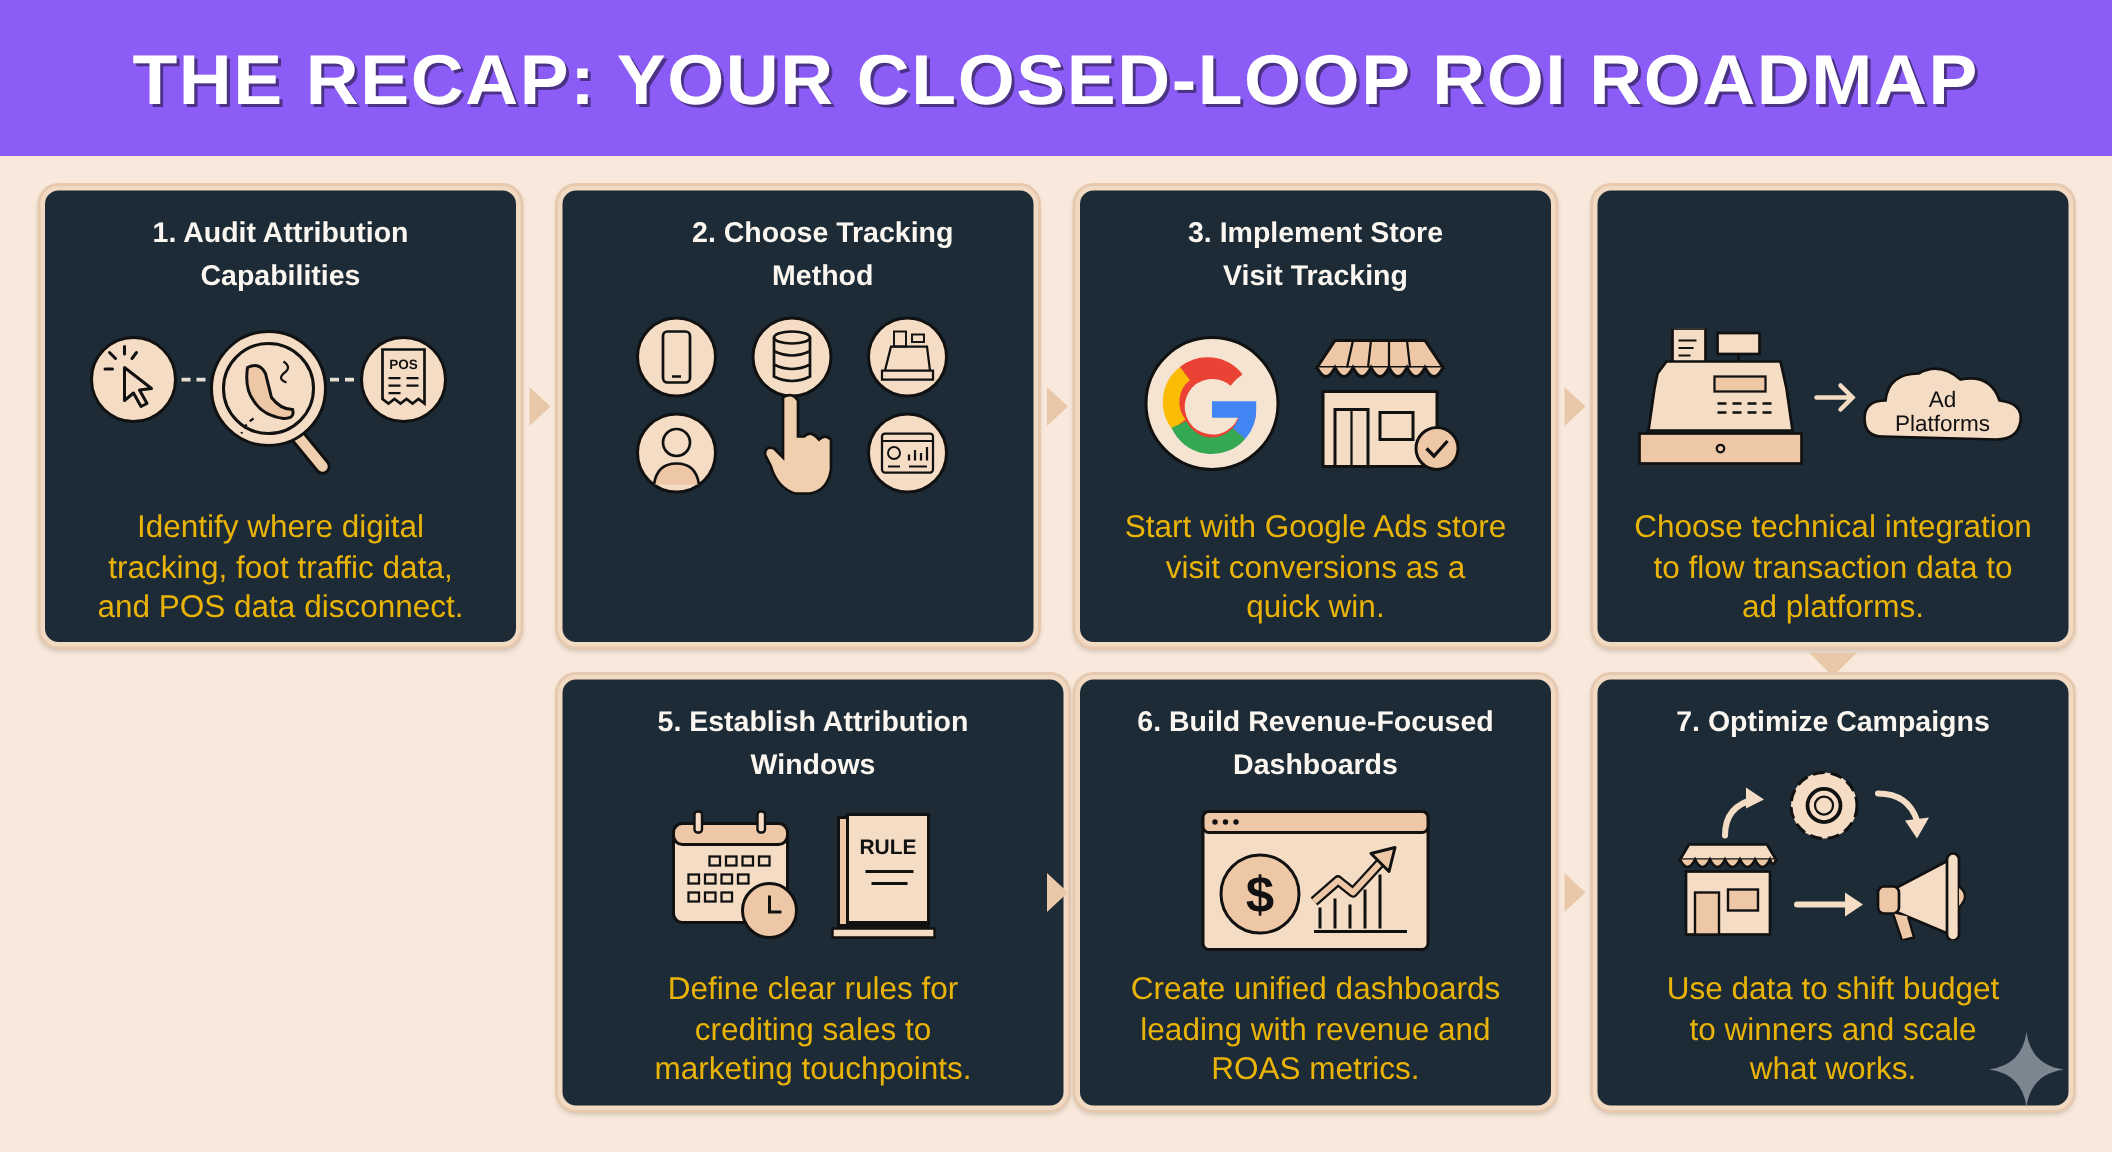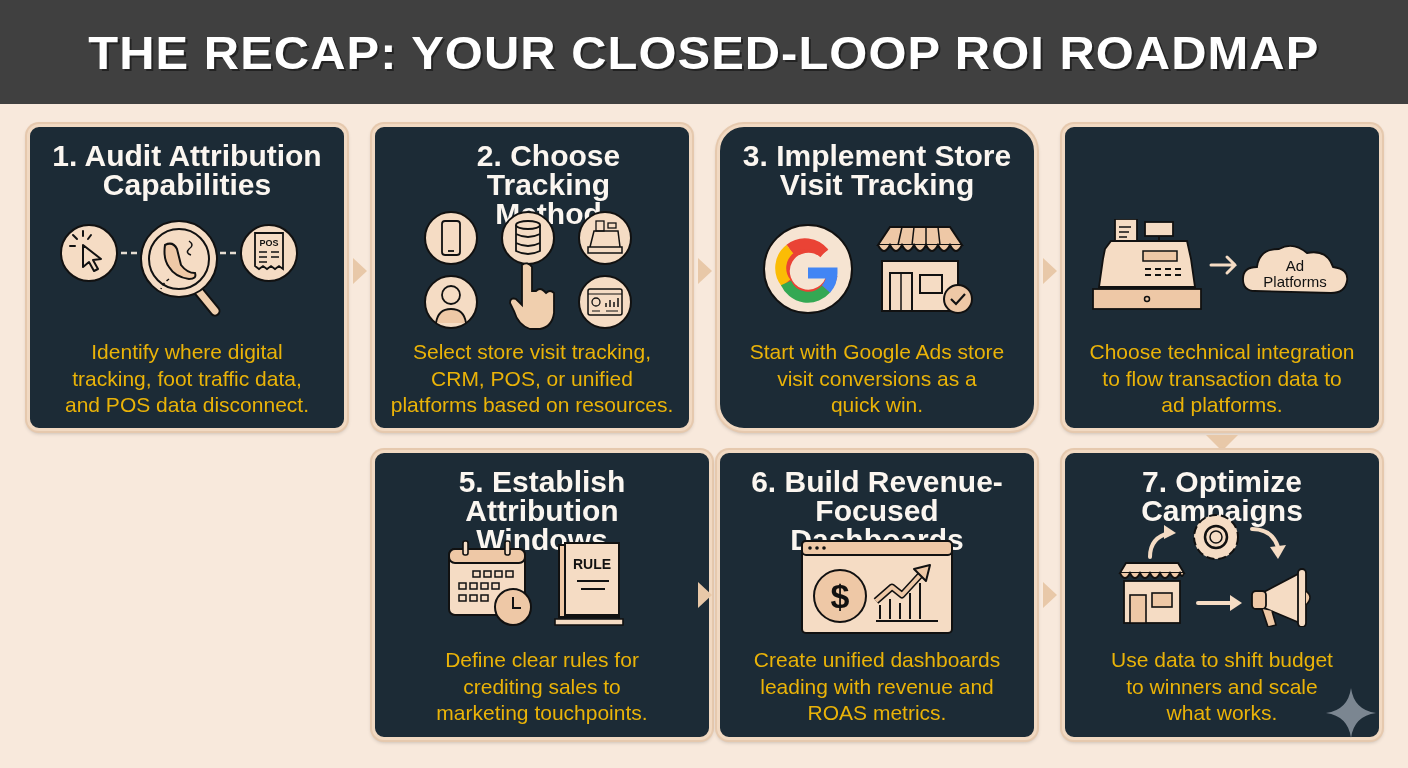--- a/index.html
+++ b/index.html
@@ -4,21 +4,21 @@
 <style>
   * { box-sizing: border-box; margin: 0; padding: 0; }
   html, body { width: 1408px; height: 768px; overflow: hidden; }
   body {
     background: #f8e9dc;
     font-family: "Liberation Sans", "DejaVu Sans", sans-serif;
     position: relative;
   }
   .header {
     position: absolute; left: 0; top: 0; width: 1408px; height: 104px;
-    background: #404040;
+    background: #8b5cf6;
     display: flex; align-items: center; justify-content: center;
   }
   .header h1 {
     color: #ffffff;
     font-family: "Liberation Sans", sans-serif;
     font-weight: 700;
     font-size: 47px;
     letter-spacing: 1px;
     text-shadow: 2px 2px 0 rgba(0,0,0,0.45);
     transform: scaleX(1.04);
@@ -29,21 +29,21 @@
     border: 3px solid #f1d9c2;
     border-radius: 12px;
     box-shadow: 0 0 0 2px #e6c9ae, 0 2px 4px rgba(0,0,0,0.25);
     color: #fff;
     display: flex; flex-direction: column; align-items: center;
   }
   .card-title {
     margin-top: 14px;
     text-align: center;
     font-weight: 700;
-    font-size: 30px;
+    font-size: 19px;
     line-height: 29px;
     color: #fbf6f0;
     white-space: pre-line;
     padding: 0 8px;
   }
   .card-icon {
     position: absolute;
     left: 0; width: 100%;
     display: flex; justify-content: center;
   }
@@ -147,28 +147,25 @@
       <g>
         <circle cx="183" cy="95" r="26" fill="#f5dcc4" stroke="#111" stroke-width="2"></circle>
         <rect x="166" y="82" width="34" height="26" rx="2" fill="none" stroke="#111" stroke-width="1.5"></rect>
         <line x1="166" y1="87" x2="200" y2="87" stroke="#111" stroke-width="1.2"></line>
         <circle cx="174" cy="95" r="4" fill="none" stroke="#111" stroke-width="1.3"></circle>
         <path d="M184 100 L184 96 M188 100 L188 93 M192 100 L192 95 M196 100 L196 91" stroke="#111" stroke-width="1.5"></path>
         <path d="M170 104 L178 104 M184 104 L196 104" stroke="#111" stroke-width="1.2"></path>
       </g>
     </svg>
   </div>
-  <div class="card-desc" style="top:212px;">Select store visit tracking,
-CRM, POS, or unified
-platforms based on resources.</div>
 </div>
 
 <div class="arrow-right" style="left:698px;top:258px;"></div>
 
-<div class="card" style="left:717px;top:124px;width:320px;height:307px;border-radius:27px;">
+<div class="card" style="left:717px;top:124px;width:320px;height:307px;">
   <div class="card-title">3. Implement Store
 Visit Tracking</div>
   <div class="card-icon" style="top:96px;">
     <svg width="230" height="100" viewBox="0 0 230 100">
       <g>
         <circle cx="46" cy="46" r="44" fill="#f6e4d2" stroke="#111" stroke-width="2"></circle>
         <path d="M62 30 A24 24 0 1 0 70 52" fill="none" stroke="#ea4335" stroke-width="11" stroke-dasharray="0 0"></path>
         <path d="M28 26 A24 24 0 0 0 24 60" fill="none" stroke="#fbbc05" stroke-width="11"></path>
         <path d="M24 60 A24 24 0 0 0 64 66" fill="none" stroke="#34a853" stroke-width="11"></path>
         <path d="M62 30 A24 24 0 0 0 28 26" fill="none" stroke="#ea4335" stroke-width="11"></path>

